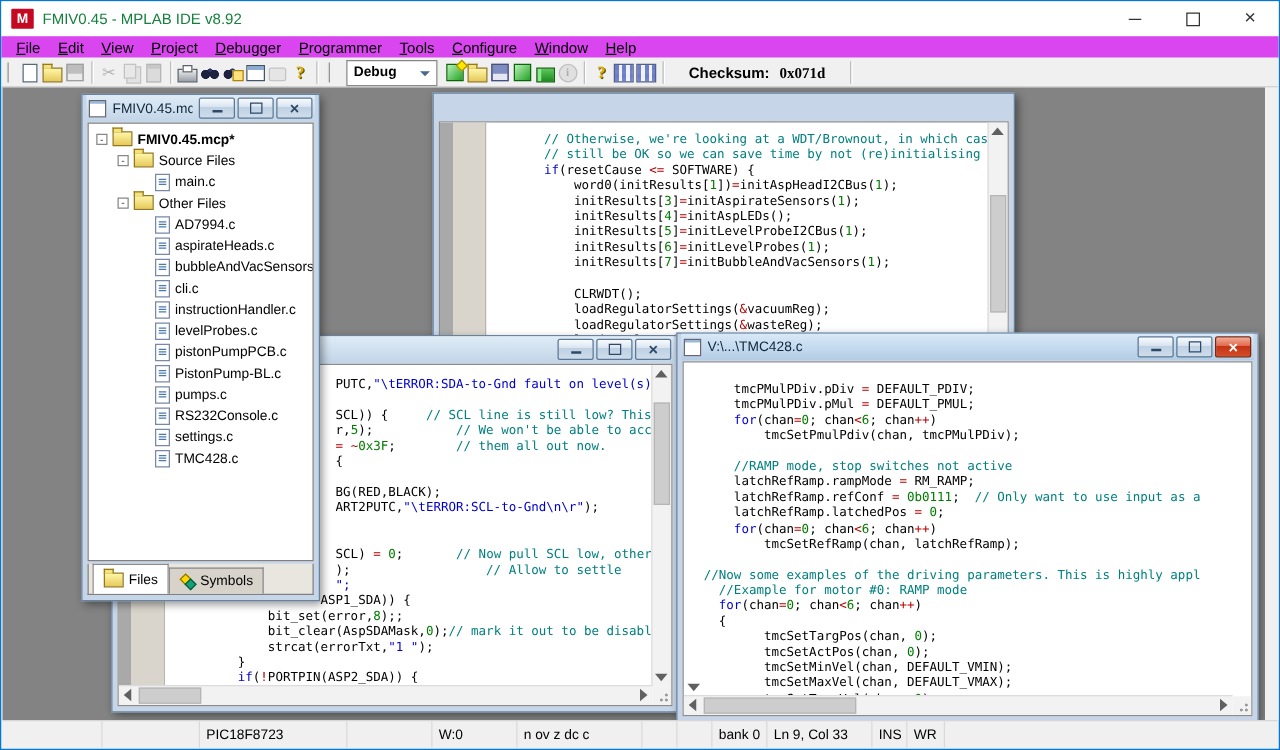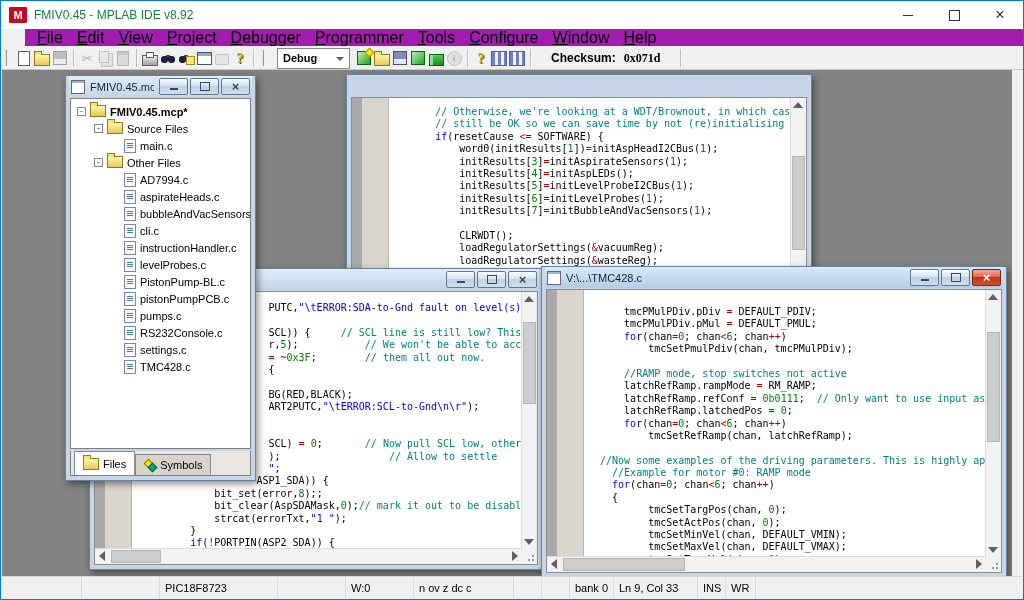--- a/index.html
+++ b/index.html
@@ -12,22 +12,22 @@
             font:bold 11px/16px "Liberation Sans",sans-serif;text-align:center;border-radius:1px;flex:none;}
   .app-title{font-size:12px;color:#15803d;}
   .win-controls{margin-left:auto;display:flex;height:100%;}
   .wc{width:46px;height:100%;display:flex;align-items:center;justify-content:center;}
   .wc-min i{display:block;width:10px;height:1px;background:#333;}
   .wc-max i{display:block;width:9px;height:9px;border:1px solid #333;}
   .wc-close i{font-style:normal;font-size:13px;color:#333;line-height:1;}
   .wc-close i::before{content:'\00D7';font-size:16px;}
 
   
-  .menubar{position:absolute;top:28px;left:0;right:0;height:17px;background:#a21caf;display:flex;
-           align-items:center;padding-left:5px;font-size:16px;color:#000;margin-left:24px;}
+  .menubar{position:absolute;top:28px;left:0;right:0;height:17px;background:#d946ef;display:flex;
+           align-items:center;padding-left:5px;font-size:12px;color:#000;}
   .mi{padding:1px 7px;white-space:nowrap;}
   .mi u{text-decoration:underline;}
 
   
   .toolbar{position:absolute;top:46px;left:0;right:0;height:22px;background:#f0f0f0;display:flex;
            align-items:center;border-bottom:1px solid #c9c9c9;}
   .tgrip{width:4px;height:16px;border-left:2px ridge #e8e8e8;margin:0 4px;flex:none;}
   .tsep{width:1px;height:18px;background:#bdbdbd;box-shadow:1px 0 0 #fff;margin:0 4px;flex:none;}
   .tbi{width:18px;height:18px;display:flex;align-items:center;justify-content:center;position:relative;flex:none;}
   .dis{filter:grayscale(1);opacity:.5;}
@@ -369,26 +369,26 @@
             <span class="tlabel">instructionHandler.c</span>
           </div>
           <div class="trow" style="padding-left:40px">
             <span class="ebox none"></span>
             <span class="ic-file"></span>
             <span class="tlabel">levelProbes.c</span>
           </div>
           <div class="trow" style="padding-left:40px">
             <span class="ebox none"></span>
             <span class="ic-file"></span>
+            <span class="tlabel">pistonPumpPCB.c</span>
+          </div>
+          <div class="trow" style="padding-left:40px">
+            <span class="ebox none"></span>
+            <span class="ic-file"></span>
             <span class="tlabel">PistonPump-BL.c</span>
-          </div>
-          <div class="trow" style="padding-left:40px">
-            <span class="ebox none"></span>
-            <span class="ic-file"></span>
-            <span class="tlabel">pistonPumpPCB.c</span>
           </div>
           <div class="trow" style="padding-left:40px">
             <span class="ebox none"></span>
             <span class="ic-file"></span>
             <span class="tlabel">pumps.c</span>
           </div>
           <div class="trow" style="padding-left:40px">
             <span class="ebox none"></span>
             <span class="ic-file"></span>
             <span class="tlabel">RS232Console.c</span>
@@ -425,21 +425,21 @@
               <i></i>
             </span>
           <span class="cwb cwb-max">
               <i></i>
             </span>
           <span class="cwb cwb-close red">
               <i></i>
             </span>
         </span>
       </div>
-      <div class="cw-body" style="position:absolute;">
+      <div class="cw-body" style="position:absolute;flex-direction:column;">
         <div class="ed-gutter"></div>
         <div class="ed-code" style="padding-top:16px;padding-left:16px;"><div class="cl">    tmcPMulPDiv.pDiv <span class="tk-op">=</span> DEFAULT_PDIV;</div><div class="cl">    tmcPMulPDiv.pMul <span class="tk-op">=</span> DEFAULT_PMUL;</div><div class="cl">    <span class="tk-kw">for</span>(chan<span class="tk-op">=</span><span class="tk-num">0</span>; chan<span class="tk-op">&lt;</span><span class="tk-num">6</span>; chan<span class="tk-op">++</span>)</div><div class="cl">        tmcSetPmulPdiv(chan, tmcPMulPDiv);</div><div class="cl">&nbsp;</div><div class="cl">    <span class="tk-cmt">//RAMP mode, stop switches not active</span></div><div class="cl">    latchRefRamp.rampMode <span class="tk-op">=</span> RM_RAMP;</div><div class="cl">    latchRefRamp.refConf <span class="tk-op">=</span> <span class="tk-num">0b0111</span>;  <span class="tk-cmt">// Only want to use input as a</span></div><div class="cl">    latchRefRamp.latchedPos <span class="tk-op">=</span> <span class="tk-num">0</span>;</div><div class="cl">    <span class="tk-kw">for</span>(chan<span class="tk-op">=</span><span class="tk-num">0</span>; chan<span class="tk-op">&lt;</span><span class="tk-num">6</span>; chan<span class="tk-op">++</span>)</div><div class="cl">        tmcSetRefRamp(chan, latchRefRamp);</div><div class="cl">&nbsp;</div><div class="cl"><span class="tk-cmt">//Now some examples of the driving parameters. This is highly appl</span></div><div class="cl">  <span class="tk-cmt">//Example for motor #0: RAMP mode</span></div><div class="cl">  <span class="tk-kw">for</span>(chan<span class="tk-op">=</span><span class="tk-num">0</span>; chan<span class="tk-op">&lt;</span><span class="tk-num">6</span>; chan<span class="tk-op">++</span>)</div><div class="cl">  {</div><div class="cl">        tmcSetTargPos(chan, <span class="tk-num">0</span>);</div><div class="cl">        tmcSetActPos(chan, <span class="tk-num">0</span>);</div><div class="cl">        tmcSetMinVel(chan, DEFAULT_VMIN);</div><div class="cl">        tmcSetMaxVel(chan, DEFAULT_VMAX);</div><div class="cl">        tmcSetTargVel(chan, <span class="tk-num">0</span>);</div></div>
         <div class="vsb" style="margin-bottom:15px;">
           <span class="sa sa-up"></span>
           <span class="sa sa-dn"></span>
           <span class="vth" style="top:42px;height:108px;"></span>
         </div>
         <div class="hsb">
           <span class="ha ha-l"></span>
           <span class="ha ha-r"></span>

